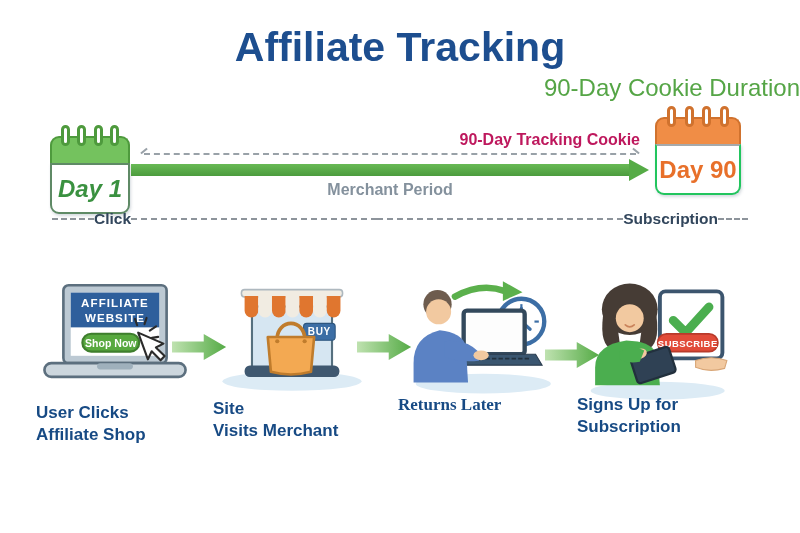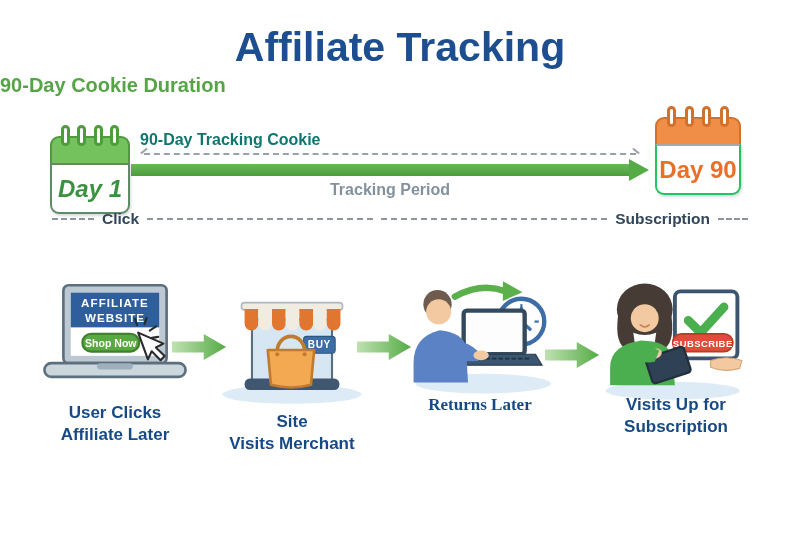--- a/index.html
+++ b/index.html
@@ -7,61 +7,61 @@
     position:relative; width:800px; height:495px; background:#ffffff;
     font-family:"Liberation Sans", sans-serif; overflow:hidden;
   }
   
   .title {
     position:absolute; top:24px; left:0; width:100%;
     text-align:center; font-size:41px; font-weight:bold; color:#1d4e8f; margin:0;
   }
   .subtitle {
     position:absolute; top:74px; left:0; width:100%;
-    text-align:left; font-size:20px; font-weight:bold; color:#55a546; margin:0;
+    text-align:right; font-size:24px; font-weight:normal; color:#55a546; margin:0;
   }
   
   .calendar { position:absolute; }
   .cal-rings { position:absolute; top:-11px; left:4px; right:4px; display:flex; justify-content:space-evenly; z-index:3; }
   .ring { width:9px; height:21px; background:#fff; border-radius:5px; box-sizing:border-box; }
   .cal-green .ring { border:3px solid #4e9a3d; }
   .cal-orange .ring { border:3px solid #d0722e; }
   .cal-top { height:25px; border-radius:9px 9px 0 0; position:relative; z-index:1; }
   .cal-green .cal-top { background:#74c25e; border:2px solid #4e9a3d; border-bottom:none; }
   .cal-orange .cal-top { background:#f08d46; border:2px solid #d0722e; border-bottom:none; }
   .cal-body {
     height:47px; background:#fff; border-radius:0 0 9px 9px;
     display:flex; align-items:center; justify-content:center;
     font-weight:bold; font-size:24px; box-shadow:1px 2px 3px rgba(90,110,130,.25);
   }
   .cal-green .cal-body { border:2px solid #5f8a66; border-top:2px solid #5f8a66; color:#3a9140; }
   .cal-orange .cal-body { border:2px solid #22c55e; border-top:2px solid #a6a9ab; color:#e8702a; }
   
-  .cookie-label { position:absolute; top:131px; left:140px; width:500px; text-align:left;
-    font-size:16px; font-weight:bold; color:#0f766e; }
+  .cookie-label { position:absolute; top:131px; left:140px; width:500px; text-align:right;
+    font-size:16px; font-weight:bold; color:#be185d; }
   .dash-line { position:absolute; top:153px; left:144px; width:492px; height:0;
     border-top:2px dashed #99a1a8; }
   .dash-line .tick { position:absolute; top:-5px; width:8px; height:0; border-top:2px solid #99a1a8; }
   .dash-line .tick.left { left:-4px; transform:rotate(-40deg); }
   .dash-line .tick.right { right:-4px; transform:rotate(40deg); }
   .arrow-bar { position:absolute; top:164px; left:131px; width:498px; height:12px;
     background:linear-gradient(180deg,#68ba55,#4c9c3e); }
   .arrow-bar .head { position:absolute; left:100%; top:-5px; width:0; height:0;
     border-left:20px solid #55ab46; border-top:11px solid transparent; border-bottom:11px solid transparent; }
   .period-label { position:absolute; top:181px; left:140px; width:500px; text-align:center;
     font-size:16px; font-weight:600; color:#84919d; }
   .milestones { position:absolute; top:210px; left:52px; width:696px;
-    display:flex; align-items:center; gap:8px;
+    display:flex; align-items:center; 
     font-size:15.5px; font-weight:bold; color:#32465c; }
   .milestones .dash { height:0; border-top:2.5px dashed #8d949b; }
   .milestones .dash.grow { flex:1; }
   .milestones .dash.w40 { width:42px; }
   .milestones .dash.w28 { width:30px; }
   
-  .step { position:absolute; text-align:center; }
+  .step { position:absolute; text-align:left; }
   .step svg { display:block; }
   .step-label { margin-top:3px; font-size:17px; font-weight:bold; color:#174a84; line-height:1.3; }
   .step-arrow { position:absolute; }
   
   .t-banner { font:bold 11px "Liberation Sans",sans-serif; fill:#fff; letter-spacing:1px; }
   .t-btn    { font:bold 10px "Liberation Sans",sans-serif; fill:#fff; }
   .t-buy    { font:bold 9.5px "Liberation Sans",sans-serif; fill:#fff; letter-spacing:.6px; }
   .t-sub    { font:bold 8.5px "Liberation Sans",sans-serif; fill:#fff; letter-spacing:.4px; }
 </style>
 </head>
@@ -109,21 +109,21 @@
 
     <div class="dash-line">
       <span class="tick left"></span>
         <span class="tick right"></span>
     </div>
 
     <div class="arrow-bar">
       <div class="head"></div>
     </div>
 
-    <div class="period-label">Tracking Period</div>
+    <div class="period-label">Merchant Period</div>
 
     <div class="milestones">
       <span class="dash w40"></span>
       <span class="ms">Click</span>
       <span class="dash grow"></span>
       <span class="dash grow"></span>
       <span class="ms">Subscription</span>
       <span class="dash w28"></span>
     </div>
   </div>
@@ -142,25 +142,25 @@
       <g stroke="#2b2b2b" stroke-width="2" stroke-linecap="round">
         <line x1="96" y1="42" x2="94" y2="36"></line>
         <line x1="103" y1="41" x2="105" y2="35"></line>
         <line x1="108" y1="47" x2="114" y2="43"></line>
         <line x1="110" y1="54" x2="116" y2="53"></line>
       </g>
       <polygon points="97,49 97,76 103,70 108,81 113,78.5 108,68 116,67" transform="rotate(-20 97 49)" fill="#ffffff" stroke="#2b2b2b" stroke-width="2" stroke-linejoin="round"></polygon>
     </svg>
     <div class="step-label">
       <div>User Clicks</div>
-      <div>Affiliate Later</div>
-    </div>
-  </div>
-
-  <div class="step" style="left:213px; top:290px; width:158px;">
+      <div>Affiliate Shop</div>
+    </div>
+  </div>
+
+  <div class="step" style="left:213px; top:277px; width:158px;">
     <svg viewBox="0 0 150 112" width="158" height="118">
       <ellipse cx="75" cy="99" rx="66" ry="9" fill="#dcebf5"></ellipse>
       <rect x="37" y="28" width="76" height="58" fill="#d6e6f2" stroke="#56707f" stroke-width="2"></rect>
       <rect x="27" y="12" width="96" height="7" rx="3" fill="#f1ece2" stroke="#aeb8bf" stroke-width="1.5"></rect>
       <g>
         <path d="M30 18 h13 v14 a6.5 6.5 0 0 1 -13 0 z" fill="#e0762f"></path>
         <path d="M43 18 h13 v14 a6.5 6.5 0 0 1 -13 0 z" fill="#f1ece2"></path>
         <path d="M56 18 h13 v14 a6.5 6.5 0 0 1 -13 0 z" fill="#e0762f"></path>
         <path d="M69 18 h13 v14 a6.5 6.5 0 0 1 -13 0 z" fill="#f1ece2"></path>
         <path d="M82 18 h13 v14 a6.5 6.5 0 0 1 -13 0 z" fill="#e0762f"></path>
@@ -210,21 +210,21 @@
         <path d="M42 58 Q62 56 74 68 L74 76 Q56 78 42 72 Z" fill="#5b82c4"></path>
         <ellipse cx="76" cy="71" rx="7" ry="4.5" fill="#f2c9a0"></ellipse>
       </g>
     </svg>
     <div class="step-label" style="margin-top:-6px;">
       <div>Returns Later</div>
       <div></div>
     </div>
   </div>
 
-  <div class="step" style="left:592px; top:278px; width:168px;">
+  <div class="step" style="left:577px; top:278px; width:168px;">
     <svg viewBox="0 0 150 112" width="168" height="125">
       <ellipse cx="72" cy="101" rx="60" ry="8" fill="#dcebf5"></ellipse>
       <g>
         <rect x="74" y="12" width="56" height="60" rx="5" fill="#ffffff" stroke="#3c556e" stroke-width="3.5"></rect>
         <path d="M86 38 L97 49 L118 26" fill="none" stroke="#4bae4f" stroke-width="8" stroke-linecap="round" stroke-linejoin="round"></path>
         <rect x="72" y="50" width="54" height="16" rx="8" fill="#e14b39" stroke="#b93a2b" stroke-width="1.5"></rect>
         <text class="t-sub" x="99" y="61.5" text-anchor="middle">SUBSCRIBE</text>
         <path d="M106 74 Q120 69 134 74 L132 81 Q118 85 106 80 Z" fill="#f2c9a0" stroke="#d8a677"></path>
       </g>
       <g>
@@ -234,21 +234,21 @@
         <circle cx="47" cy="36" r="12.5" fill="#f2c9a0"></circle>
         <path d="M35 32 a12.5 12.5 0 0 1 24 0 q-3 -9 -12 -9 q-9 0 -12 9 z" fill="#463c35"></path>
         <path d="M43 42 q4 3.5 8 0" fill="none" stroke="#c9825a" stroke-width="1.5" stroke-linecap="round"></path>
         <path d="M16 96 L16 80 Q16 60 44 56 L54 57 Q70 60 72 72 L74 96 Z" fill="#4bae4f"></path>
         <rect x="50" y="66" width="36" height="24" rx="3" transform="rotate(-18 68 78)" fill="#2f4154" stroke="#22303d" stroke-width="2"></rect>
         <ellipse cx="56" cy="68" rx="6.5" ry="4.5" transform="rotate(-20 56 68)" fill="#f2c9a0"></ellipse>
         <path d="M38 66 Q50 59 60 65 L56 75 Q46 77 38 73 Z" fill="#4bae4f"></path>
       </g>
     </svg>
     <div class="step-label" style="margin-top:-9px;">
-      <div>Visits Up for</div>
+      <div>Signs Up for</div>
       <div>Subscription</div>
     </div>
   </div>
 
   <div class="step-arrow" style="left:172px; top:330px;">
     <svg viewBox="0 0 60 36" width="56" height="34">
         <polygon points="0,12 34,12 34,4 58,18 34,32 34,24 0,24" fill="url(#arrowGrad)"></polygon>
       </svg>
   </div>
   <div class="step-arrow" style="left:357px; top:330px;">

